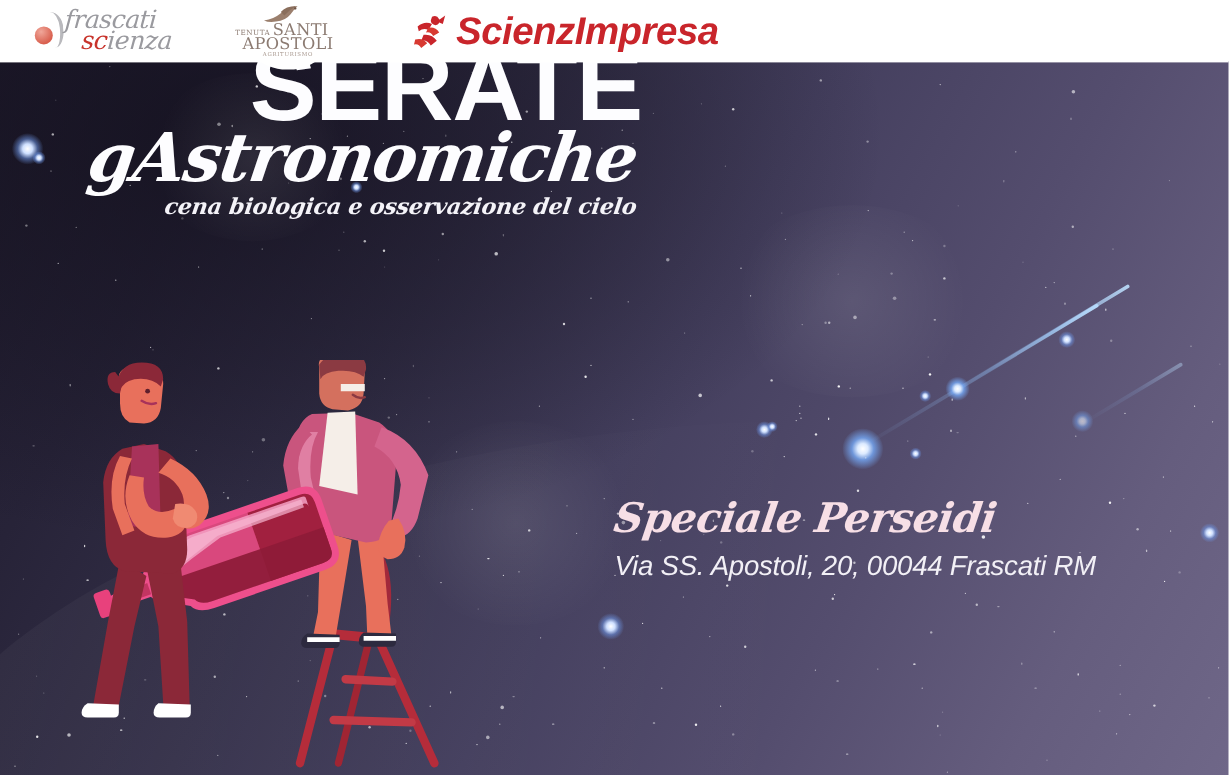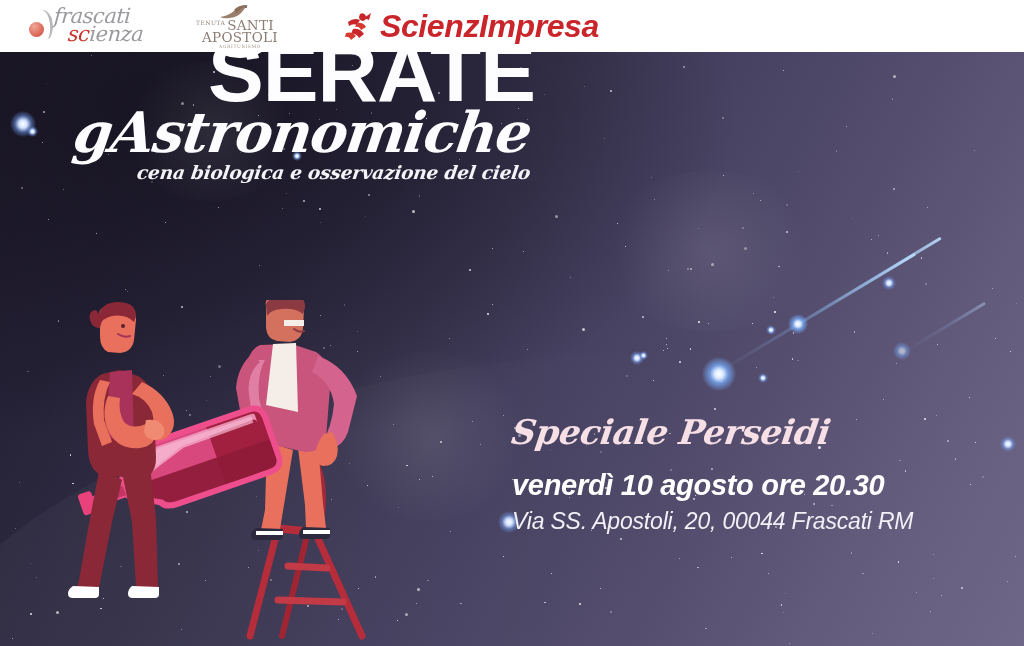--- a/index.html
+++ b/index.html
@@ -52,21 +52,21 @@
     font-size: 21px; letter-spacing: -0.5px; line-height: 20px;
     margin-left: 14px; transform: skewX(-4deg);
   }
   #logo-frascati .fs-sc { color: #c8332b; }
   #logo-frascati .fs-ienza { color: #9a9a9f; }
 
   
   #logo-tenuta { left: 192px; flex-direction: column; justify-content: center;
     align-items: center; top: 0; height: 52px; }
   #logo-tenuta .bird { width: 34px; height: 15px; margin-bottom: 0px; }
-  #logo-tenuta .ta-row { display: flex; align-items: flex-start; }
+  #logo-tenuta .ta-row { display: flex; align-items: flex-end; }
   #logo-tenuta .ta-tenuta {
     font-family: "DejaVu Serif", serif; font-size: 6px;
     letter-spacing: 0.4px; color: #8c7b72; margin-right: 2px;
   }
   #logo-tenuta .ta-santi {
     font-family: "DejaVu Serif", serif; font-size: 13.5px;
     letter-spacing: 0.3px; color: #8c7b72; line-height: 12px;
   }
   #logo-tenuta .ta-apostoli {
     font-family: "DejaVu Serif", serif; font-size: 13.5px;
@@ -562,21 +562,20 @@
   </div>
 
   <div id="title-block">
     <div id="title-serate">SERATE</div>
     <div id="title-gastro">gAstronomiche</div>
     <div id="title-sub">cena biologica e osservazione del cielo</div>
   </div>
 
   <div id="info-block">
     <div id="info-speciale">Speciale Perseidi</div>
-    <div id="info-date">venerdì 10 agosto ore 20.30</div>
     <div id="info-address">Via SS. Apostoli, 20, 00044 Frascati RM</div>
   </div>
 
   <div id="header-band"></div>
   <div id="header-bulge"></div>
 
   <div class="logo" id="logo-frascati">
     <div class="fs-mark">
       <div class="fs-dot"></div>
       <div class="fs-swoosh"></div>

